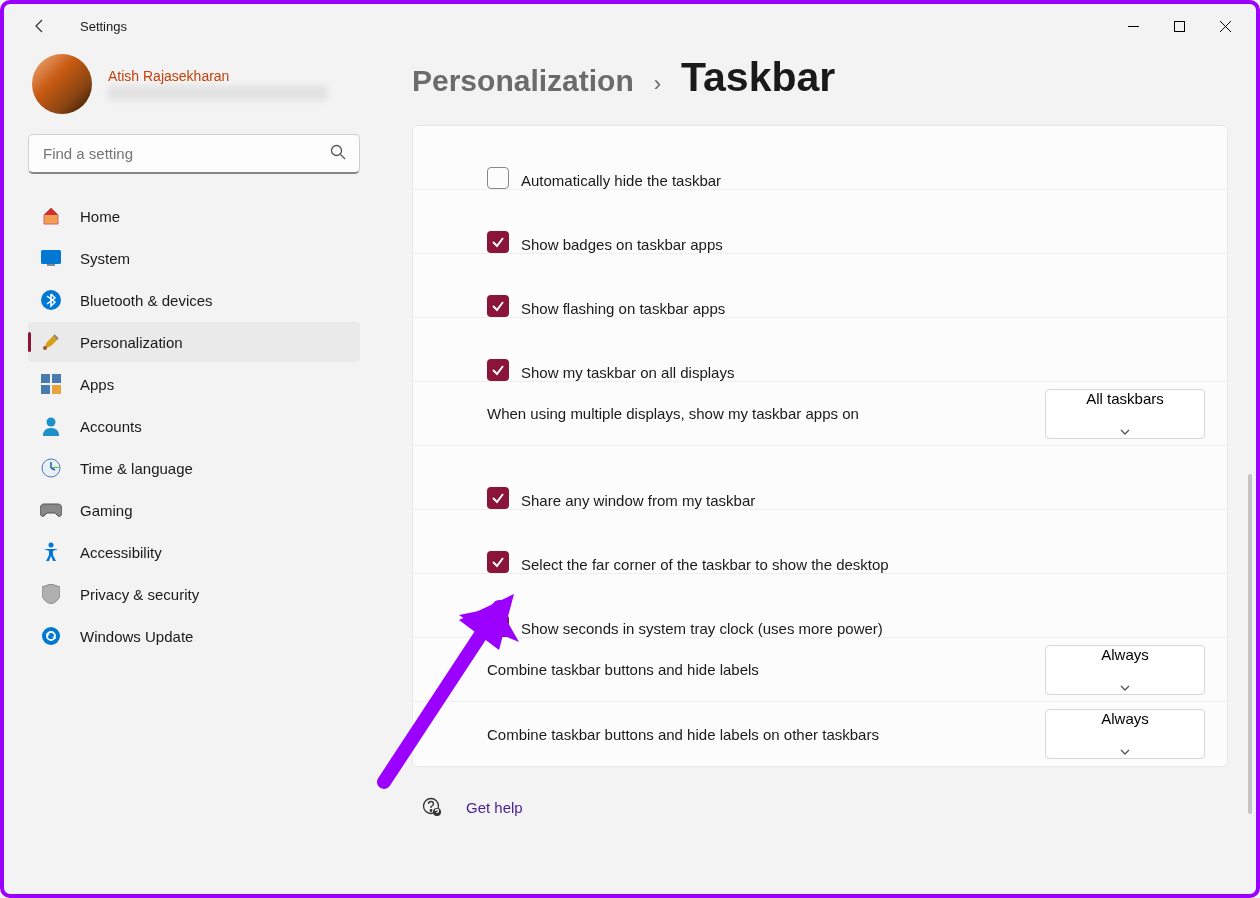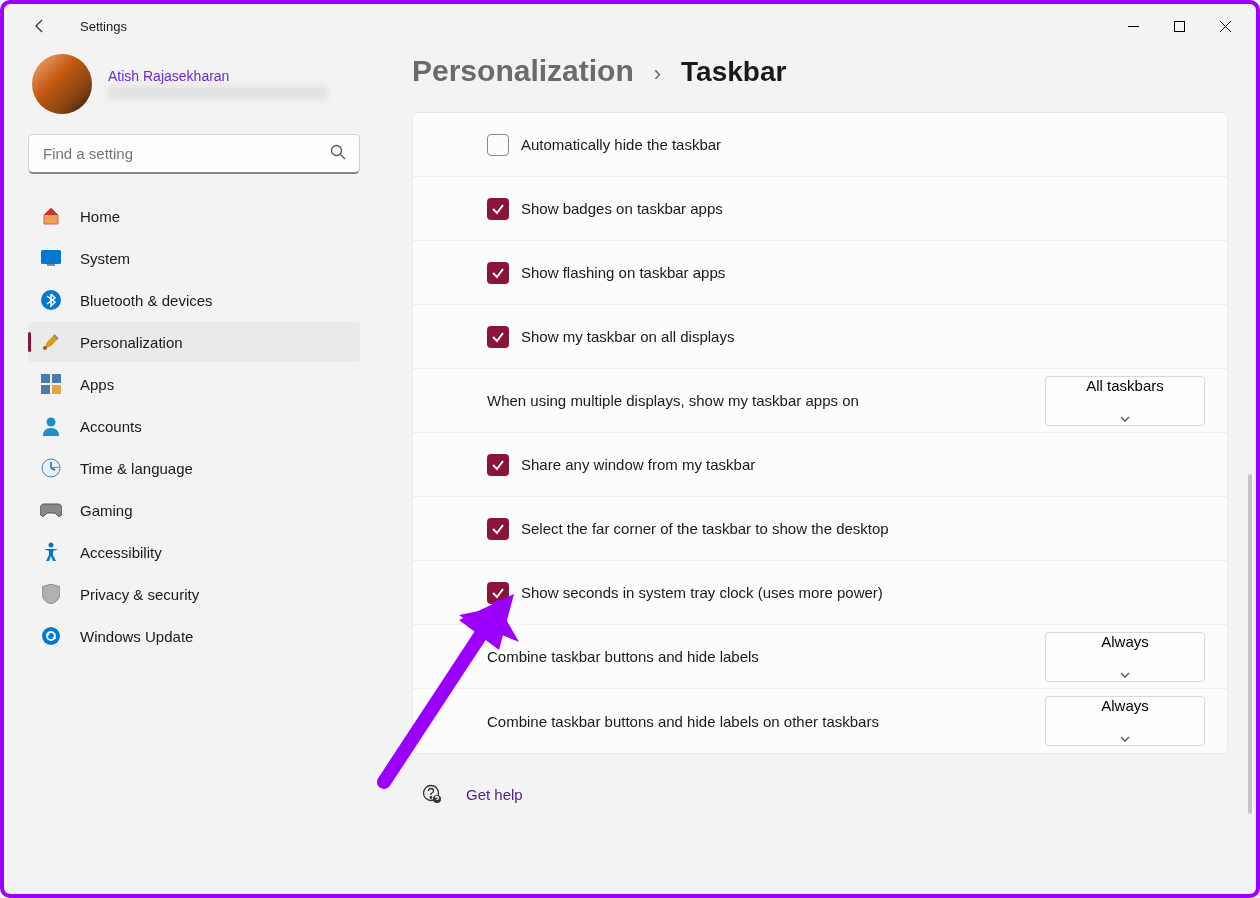--- a/index.html
+++ b/index.html
@@ -7,41 +7,41 @@
     .titlebar { display: flex; align-items: center; height: 44px; padding: 0 8px; }
     .back-btn { width: 40px; height: 40px; display: flex; align-items: center; justify-content: center; cursor: pointer; margin-left: 8px; }
     .title-text { font-size: 13px; margin-left: 20px; color: #1a1a1a; }
     .win-controls { margin-left: auto; display: flex; }
     .win-btn { width: 46px; height: 32px; display: flex; align-items: center; justify-content: center; cursor: pointer; }
     .app-body { display: flex; height: calc(100% - 44px); }
     .sidebar { width: 380px; padding: 6px 24px 0 24px; display: flex; flex-direction: column; }
     .user-section { display: flex; align-items: center; margin-bottom: 20px; padding-left: 4px; }
     .avatar { width: 60px; height: 60px; border-radius: 50%; background: linear-gradient(135deg,#f4b183,#c65911 40%,#8b4513 70%,#2e1503); flex-shrink:0; }
     .user-info { margin-left: 16px; }
-    .user-name { font-size: 14px; color: #6d28d9; font-weight: 400; }
+    .user-name { font-size: 14px; color: #c2410c; font-weight: 400; }
     .user-email { width: 220px; height: 14px; background: rgba(128,128,128,0.15); filter: blur(3px); margin-top:2px; border-radius:3px;}
     .search-box { position: relative; margin-bottom: 22px; }
     .search-input { width:100%; height:40px; border:1px solid #d0d0d0; border-bottom:2px solid #868686; border-radius:5px; background:#fdfdfd; padding:0 40px 0 14px; font-size:15px; outline:none; }
     .search-icon { position:absolute; right:14px; top:50%; transform:translateY(-50%); color:#555;}
     .nav-list { display:flex; flex-direction:column; gap:2px; }
     .nav-item { display:flex; align-items:center; height:40px; padding:0 12px; border-radius:4px; cursor:pointer; position:relative; }
     .nav-item.selected { background:#eaeaea; }
     .nav-item.selected::before { content:''; position:absolute; left:0; top:10px; bottom:10px; width:3px; background:#8b1538; border-radius:2px; }
     .nav-icon { width:22px; height:22px; display:flex; align-items:center; justify-content:center; margin-right:18px; }
     .nav-label { font-size:15px; color:#1a1a1a; }
     .main { flex:1; padding:6px 28px 0 28px; overflow-y:auto; }
     .breadcrumb { display:flex; align-items:baseline; gap:20px; margin-bottom:24px; }
     .bc-parent { font-size:30px; font-weight:600; color:#6b6b6b; }
     .bc-sep { font-size:22px; color:#6b6b6b; }
-    .bc-current { font-size:28px; font-weight:600; color:#1a1a1a; }
+    .bc-current { font-size:41px; font-weight:600; color:#1a1a1a; }
     .settings-panel { background:transparent; border-radius:6px; overflow:hidden; border:1px solid #e8e8e8; }
     .setting-row { display:flex; align-items:center; min-height:64px; padding:0 22px 0 70px; background:#fcfcfc; border-bottom:1px solid #efefef; position:relative; }
     .setting-row:last-child { border-bottom:none; }
     .checkbox { position:absolute; left:74px; width:22px; height:22px; border-radius:4px; display:flex; align-items:center; justify-content:center; cursor:pointer; }
-    .setting-row.with-cb { padding-left:108px; }
+    .setting-row.with-cb { padding-left:108px;align-items:flex-end; }
     .checkbox.unchecked { border:1.5px solid #888; background:transparent; }
     .checkbox.checked { background:#8b1538; }
     .checkbox.checked svg { color:#fff; }
     .setting-label { font-size:15px; color:#1a1a1a; }
     .setting-row .dropdown { margin-left:auto; min-width:160px; height:50px; border:1px solid #d8d8d8; border-radius:4px; background:#fefefe; display:flex; align-items:center; justify-content:space-between; padding:0 12px; cursor:pointer; font-size:15px;flex-direction:column; }
     .setting-row.no-cb { padding-left:74px; }
     .help-link { display:flex; align-items:center; gap:24px; margin-top:30px; padding-left:10px; }
     .help-text { color:#4c1d95; font-size:15px; cursor:pointer; }
     .arrow-annotation { position:absolute; left:360px; top:578px; color:#9b00ff; pointer-events:none; z-index:100; }
     .scrollbar-track { position:absolute; right:4px; top:470px; width:4px; height:340px; background:#c5c5c5; border-radius:2px; }

